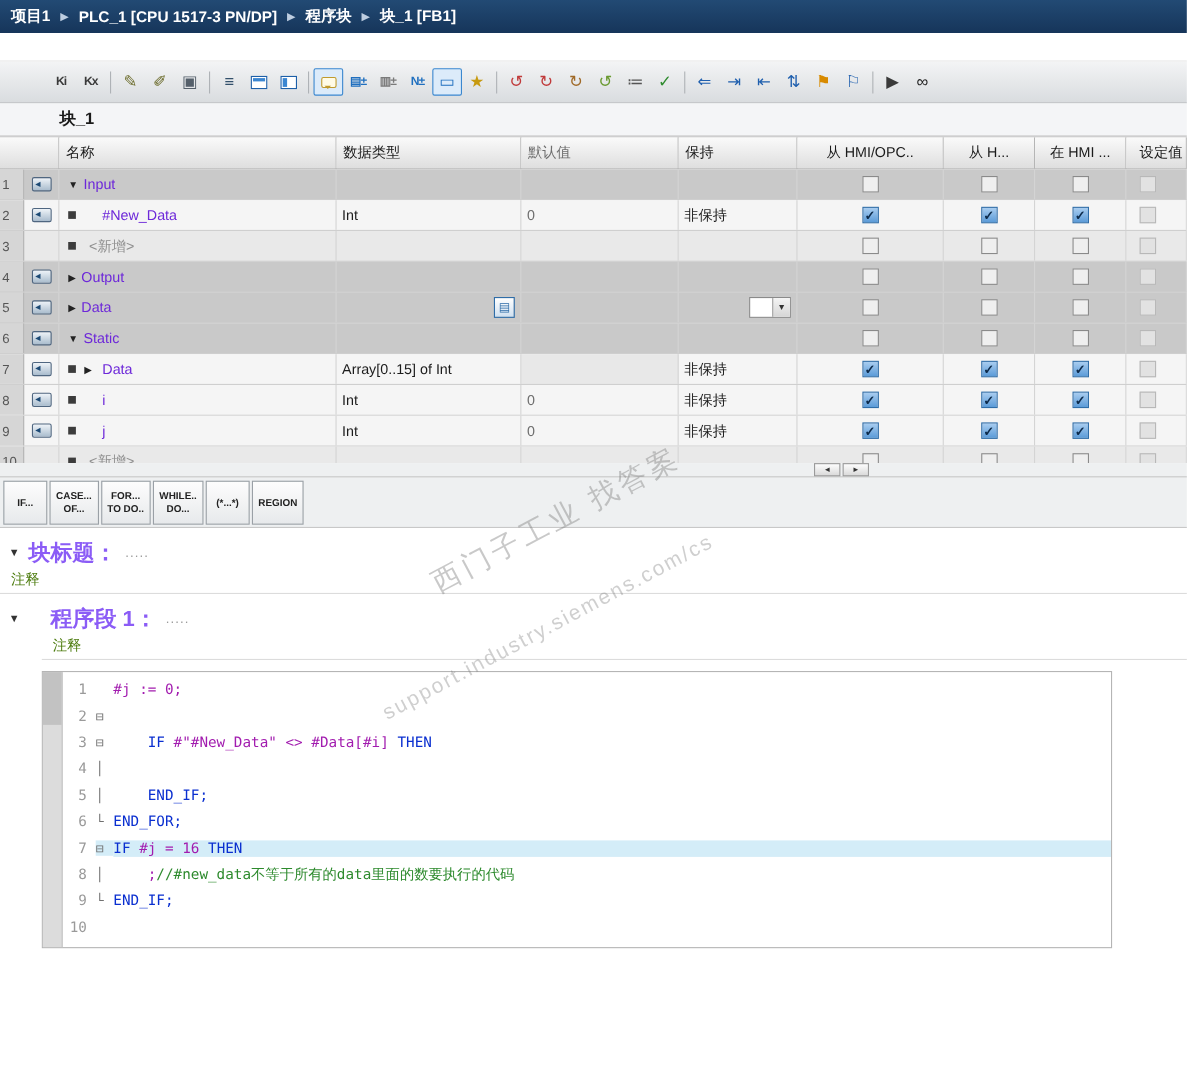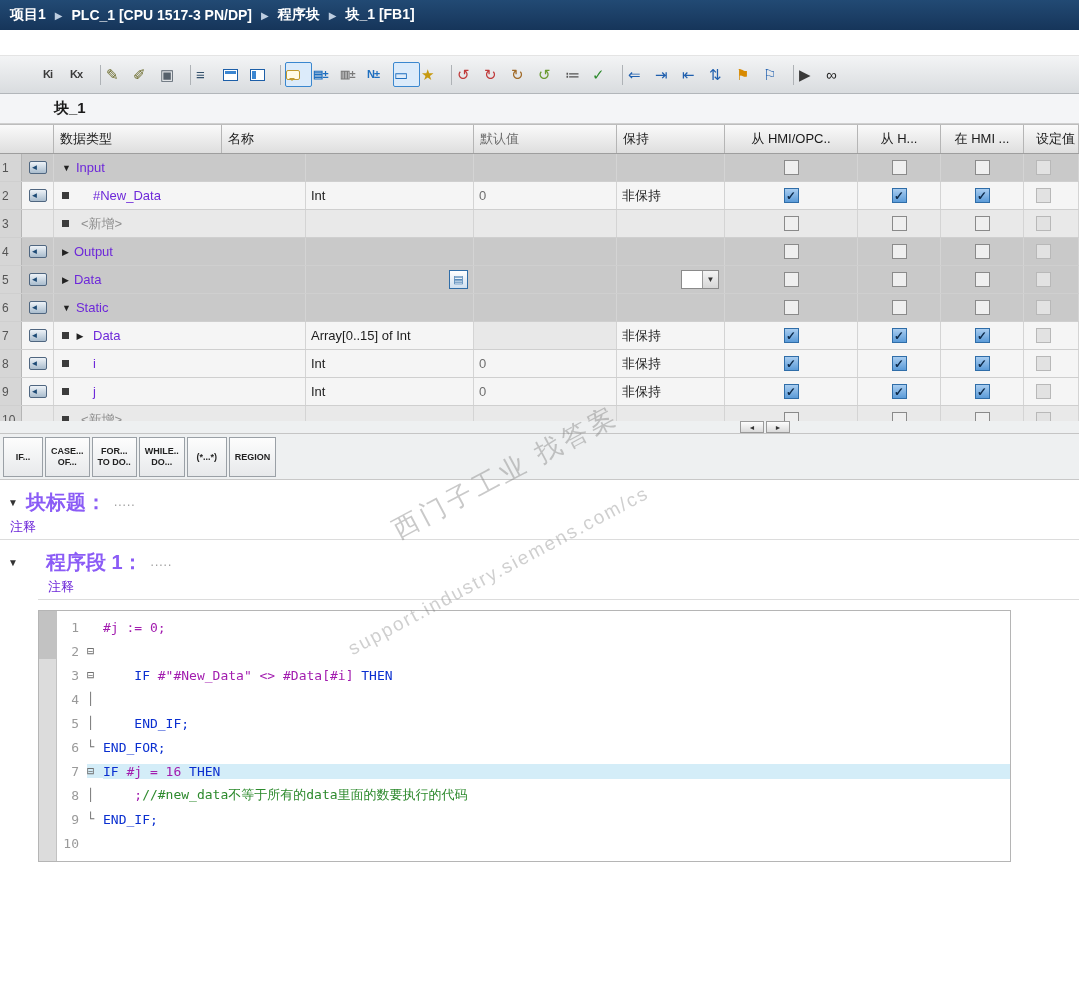--- a/index.html
+++ b/index.html
@@ -8,21 +8,21 @@
 
   
   .crumbbar { height: 30px; background: linear-gradient(#224a74, #16355a); display: flex; align-items: center; padding: 0 10px; gap: 9px; }
   .citem { color: #fff; font-weight: bold; font-size: 14px; cursor: pointer; white-space: nowrap; }
   .csep { color: #bdcde0; font-size: 10px; }
 
   .gapbar { height: 26px; background: #fff; border-bottom: 1px solid #e4e4e4; }
 
   
   .toolbar { height: 38px; background: linear-gradient(#f3f4f5, #d9dcdf); border-bottom: 1px solid #b2b6ba; display: flex; align-items: center; padding-left: 42px; overflow: hidden; }
-  .tbtn { width: 27px; height: 25px; border: 1px solid transparent; background: transparent; display: flex; align-items: center; padding: 0; cursor: pointer; flex: none; }
+  .tbtn { width: 27px; height: 25px; border: 1px solid transparent; background: transparent; display: flex; align-items: center; justify-content: center; padding: 0; cursor: pointer; flex: none; }
   .tbtn.active { border-color: #3a87cf; background: #dcebfa; border-radius: 2px; }
   .tbtn .glyph { font-size: 15px; line-height: 1; }
   .tbtn .glyph.sm { font-size: 11px; font-weight: bold; letter-spacing: -1px; }
   .tsep { width: 1px; height: 20px; background: #aeb2b6; margin: 0 4px; flex: none; }
   .i-bubble { width: 14px; height: 10px; border: 1px solid #c09a2e; background: #fffbe6; border-radius: 2px; position: relative; }
   .i-bubble::after { content: ""; position: absolute; left: 2px; bottom: -5px; border: 3px solid transparent; border-top-color: #c09a2e; }
   .i-win-h { width: 15px; height: 12px; border: 1px solid #1d5fa8; background: #fff; }
   .i-win-h::before { content: ""; display: block; height: 3px; background: #3b86d1; margin: 1px; }
   .i-win-v { width: 15px; height: 12px; border: 1px solid #1d5fa8; background: #fff; }
   .i-win-v::before { content: ""; display: block; width: 4px; height: 8px; background: #3b86d1; margin: 1px; }
@@ -74,21 +74,21 @@
   
   .snippetbar { height: 46px; background: #eef0f1; border-bottom: 1px solid #c8c8c8; display: flex; align-items: flex-start; padding: 3px 0 0 3px; gap: 2px; }
   .stab { min-width: 40px; height: 40px; border: 1px solid #9aa0a6; background: linear-gradient(#fdfdfd, #e7e9eb); font-size: 9px; font-weight: bold; line-height: 1.2; text-align: center; padding: 3px 5px; white-space: pre-line; color: #222; cursor: pointer; font-family: "Liberation Sans", sans-serif; }
 
   
   .sec { margin-top: 10px; }
   .sechead { height: 24px; display: flex; align-items: center; padding-left: 8px; gap: 8px; }
   .sectri { font-size: 10px; color: #333; cursor: pointer; }
   .sectitle { font-size: 20px; font-weight: bold; color: #8b5cf6; }
   .secdots { font-size: 12px; color: #9a9a9a; letter-spacing: 1px; }
-  .seccomment { height: 26px; display: flex; align-items: center; padding-left: 10px; color: #6d28d9; font-size: 13px; border-bottom: 1px solid #dcdcdc; }
+  .seccomment { height: 26px; display: flex; align-items: center; padding-left: 10px; color: #4d7c0f; font-size: 13px; border-bottom: 1px solid #dcdcdc; }
   .sec-network .sechead { padding-left: 8px; }
   .sec-network .sectitle { margin-left: 20px; }
   .sec-network .seccomment { margin-left: 38px; }
 
   
   .codeeditor { margin: 10px 68px 0 38px; height: 252px; border: 1px solid #b5b5b5; background: #fff; display: flex; }
   .marginstrip { width: 18px; background: #dcdcdc; border-right: 1px solid #c2c2c2; }
   .marginblock { height: 48px; background: #c2c2c2; }
   .codelines { flex: 1; padding-top: 4px; font-family: "DejaVu Sans Mono", "Liberation Mono", monospace; font-size: 13px; }
   .cl { display: flex; height: 24px; align-items: center; }
@@ -215,22 +215,22 @@
       </button>
     </div>
 
   <div class="blocktitle">
     <span>块_1</span>
   </div>
 
   <div class="ifacetable">
     <div class="thead">
         <div class="hcell h-blank"></div>
+        <div class="hcell c-name">名称</div>
         <div class="hcell c-type">数据类型</div>
-        <div class="hcell c-name">名称</div>
         <div class="hcell c-def">默认值</div>
         <div class="hcell c-ret">保持</div>
         <div class="hcell c-h1">从 HMI/OPC..</div>
         <div class="hcell c-h2">从 H...</div>
         <div class="hcell c-h3">在 HMI ...</div>
         <div class="hcell c-set">设定值</div>
       </div>
     <div class="tbody">
         <div class="trow group">
           <div class="cell c-num">1</div>

